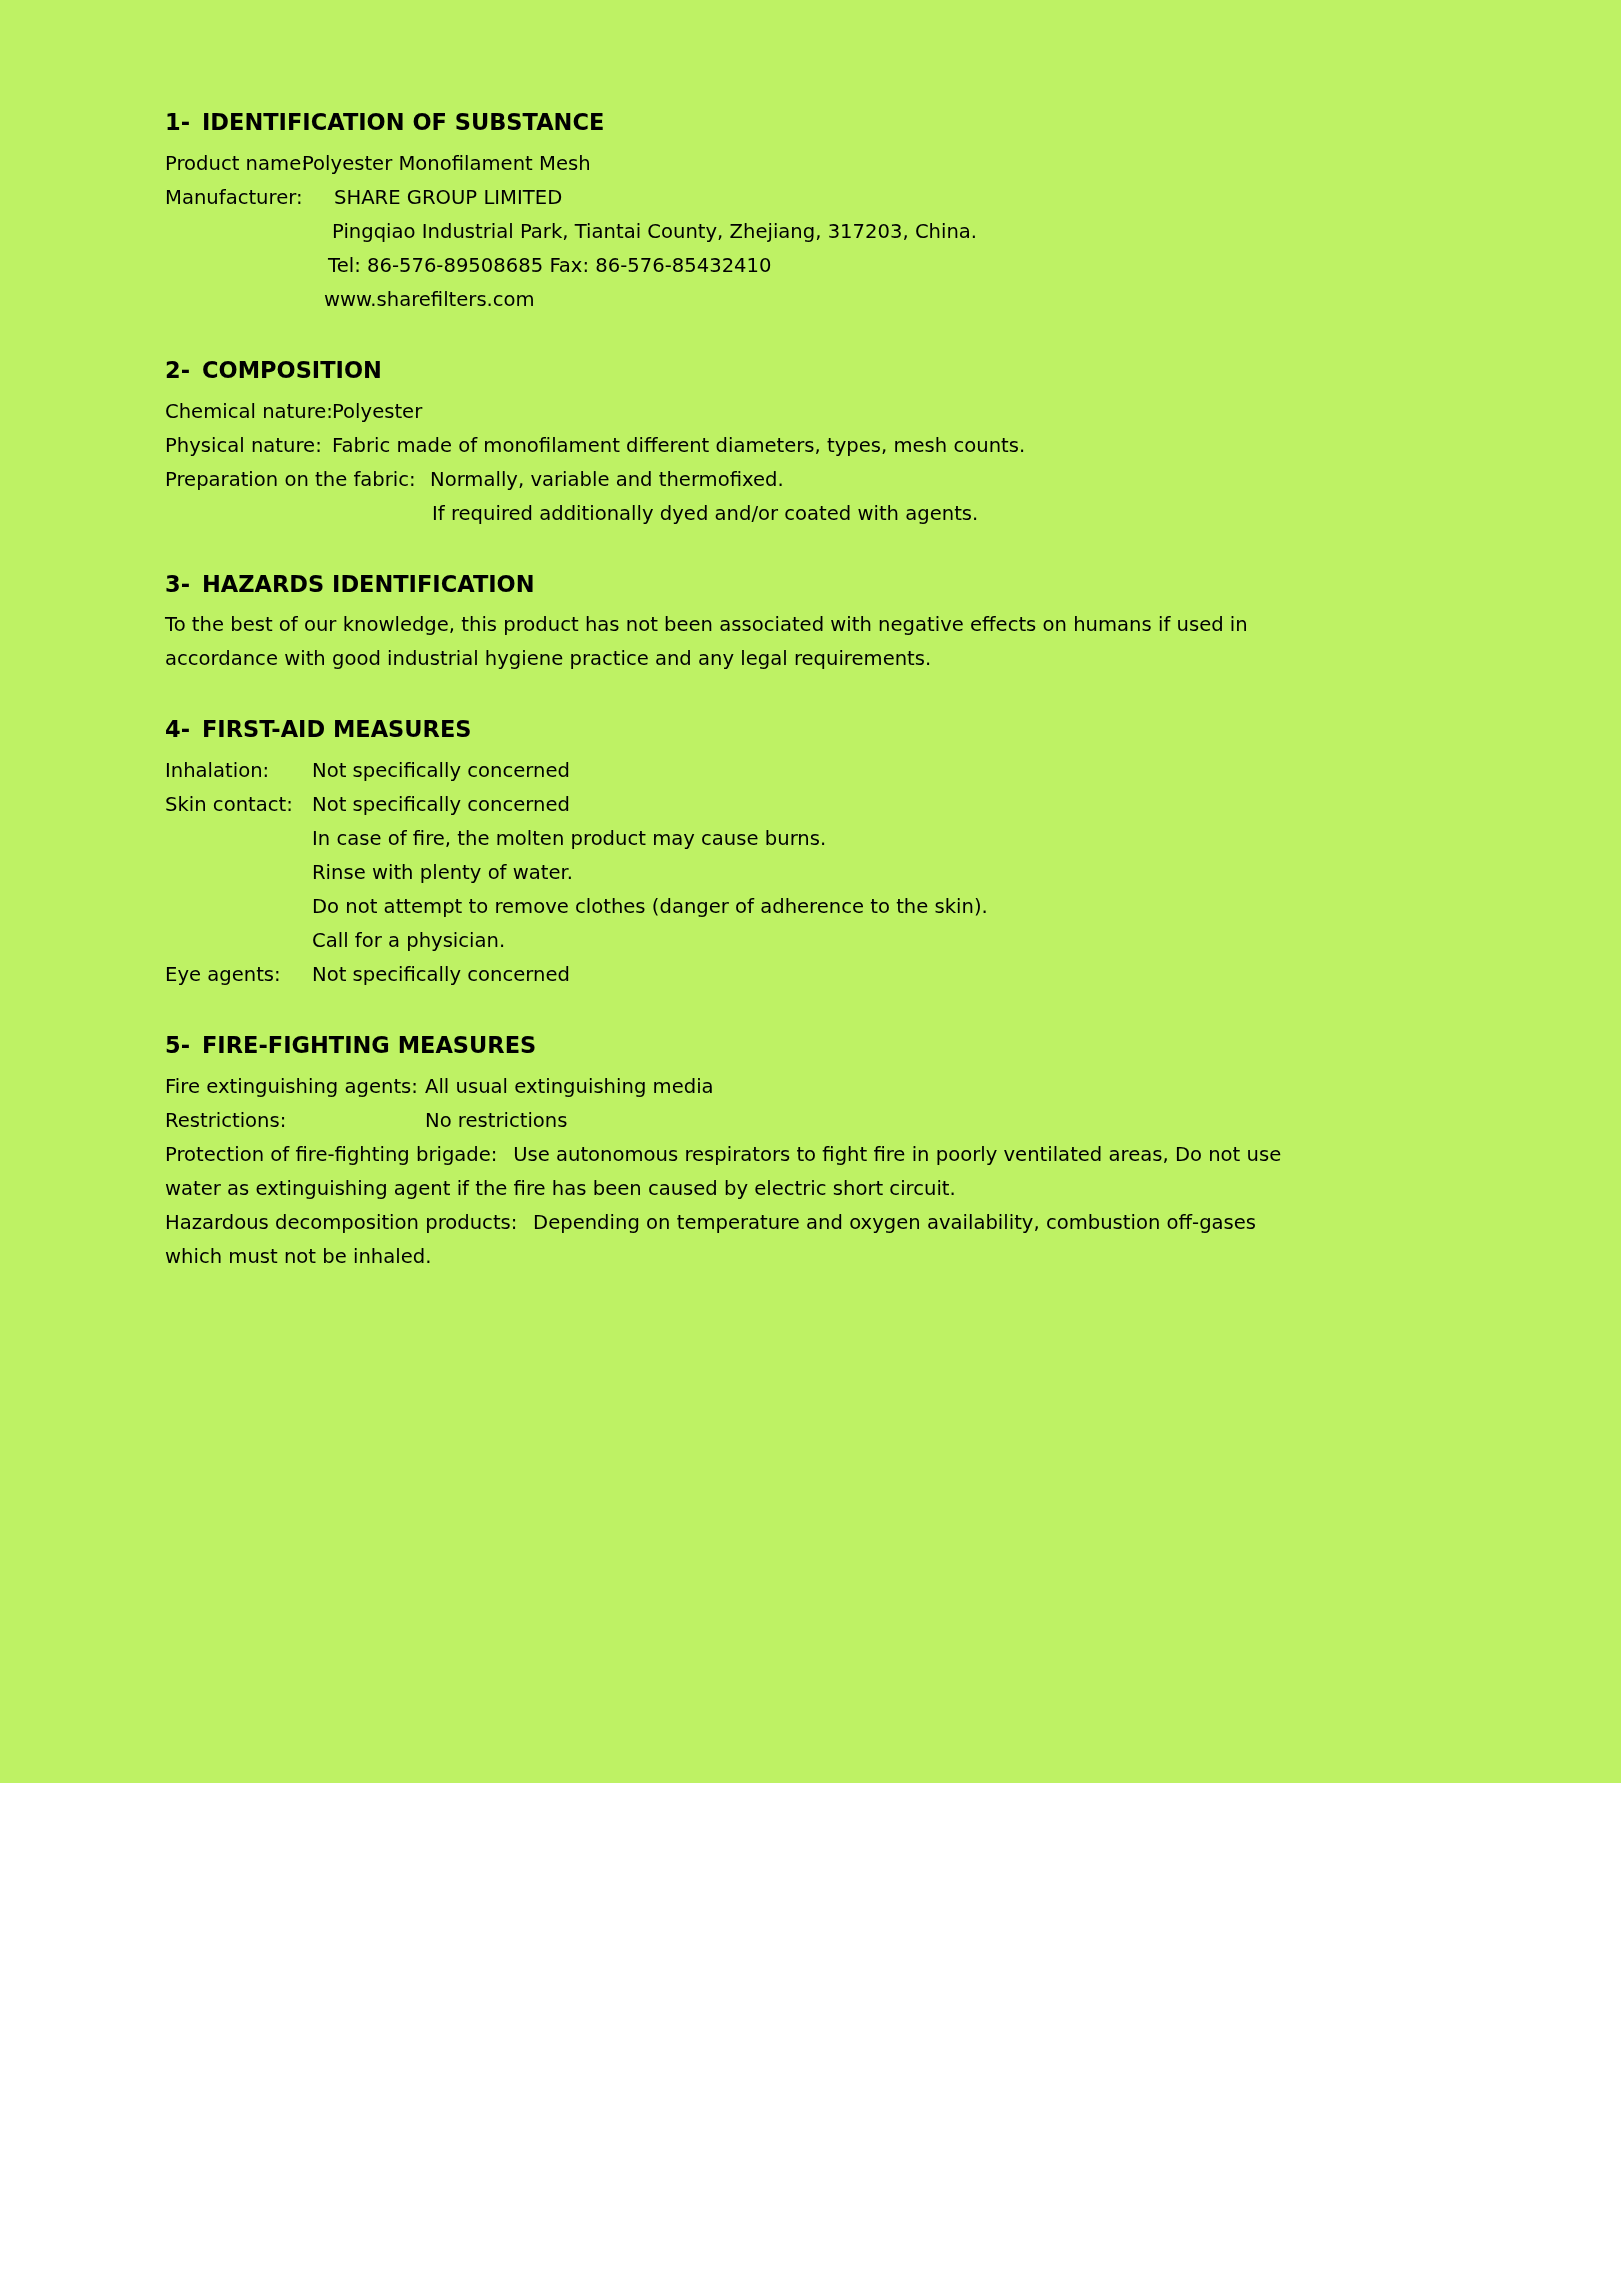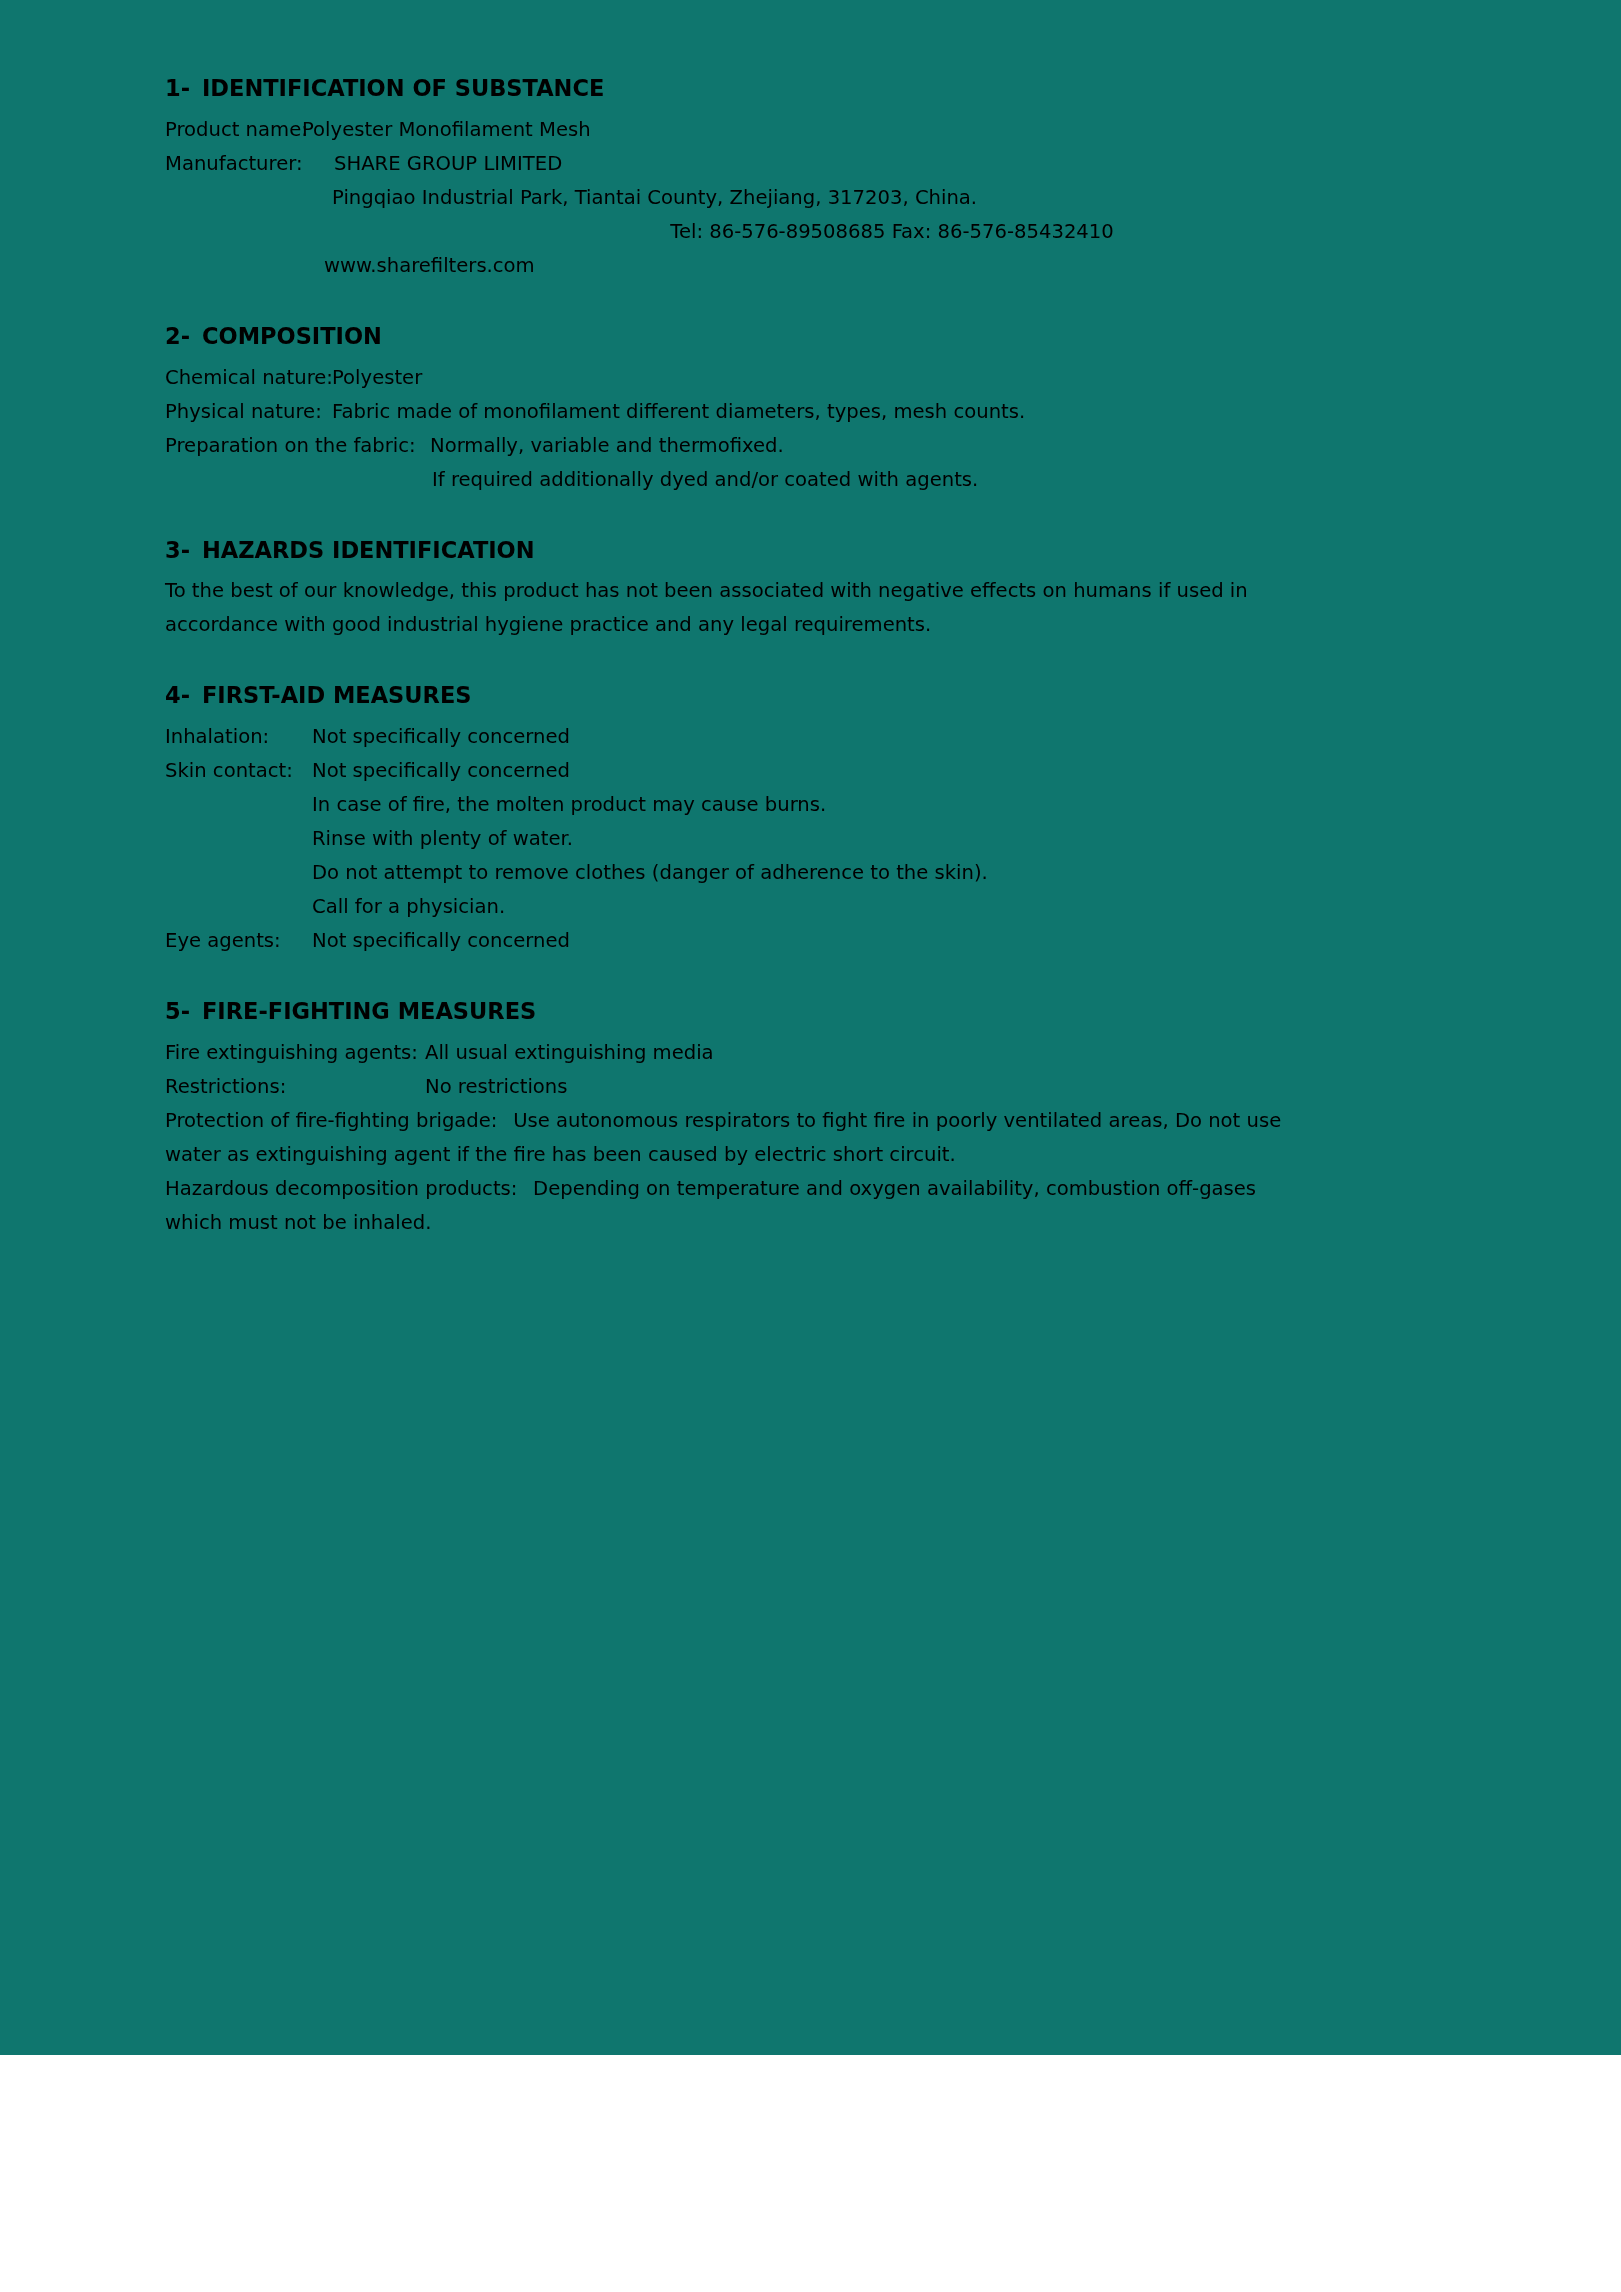--- a/index.html
+++ b/index.html
@@ -1,25 +1,25 @@
 <!DOCTYPE html>
 <html><head>
 <meta charset="utf-8">
 <style>
   * { margin: 0; padding: 0; box-sizing: border-box; }
   html, body { background: #ffffff; }
   .page {
     position: relative;
     width: 1621px;
-    height: 2055px;
-    background: #0f766e;
+    height: 1783px;
+    background: #bef264;
     color: #000000;
     font-family: "DejaVu Sans", "Liberation Sans", sans-serif;
     font-size: 19.6px;
-    padding: 74px 165px 0 165px;
+    padding: 108px 165px 0 165px;
     overflow: hidden;
   }
   .section { margin-top: 39px; }
   .section.first { margin-top: 0; }
   .heading {
     font-size: 22.5px;
     font-weight: bold;
     line-height: 29px;
     margin-bottom: 9.8px;
   }
@@ -28,21 +28,21 @@
   .label { display: inline-block; vertical-align: top; }
   
   .lw-product { width: 137px; }
   .lw-manu    { width: 169px; }
   .lw-chem    { width: 167px; }
   .lw-prep    { width: 265px; }
   .lw-aid     { width: 147px; }
   .lw-fire    { width: 260px; }
   
   .ind-addr1 { padding-left: 167px; }
-  .ind-addr2 { padding-left: 163px; text-align: center; }
+  .ind-addr2 { padding-left: 163px; }
   .ind-addr3 { padding-left: 159px; }
   .ind-white { padding-left: 169px; }
   .ind-ifreq { padding-left: 267px; }
   .ind-aid   { padding-left: 147px; }
   
   .inline-label { margin-right: 15.7px; }
   .value { display: inline; }
 </style>
 </head>
 <body>

